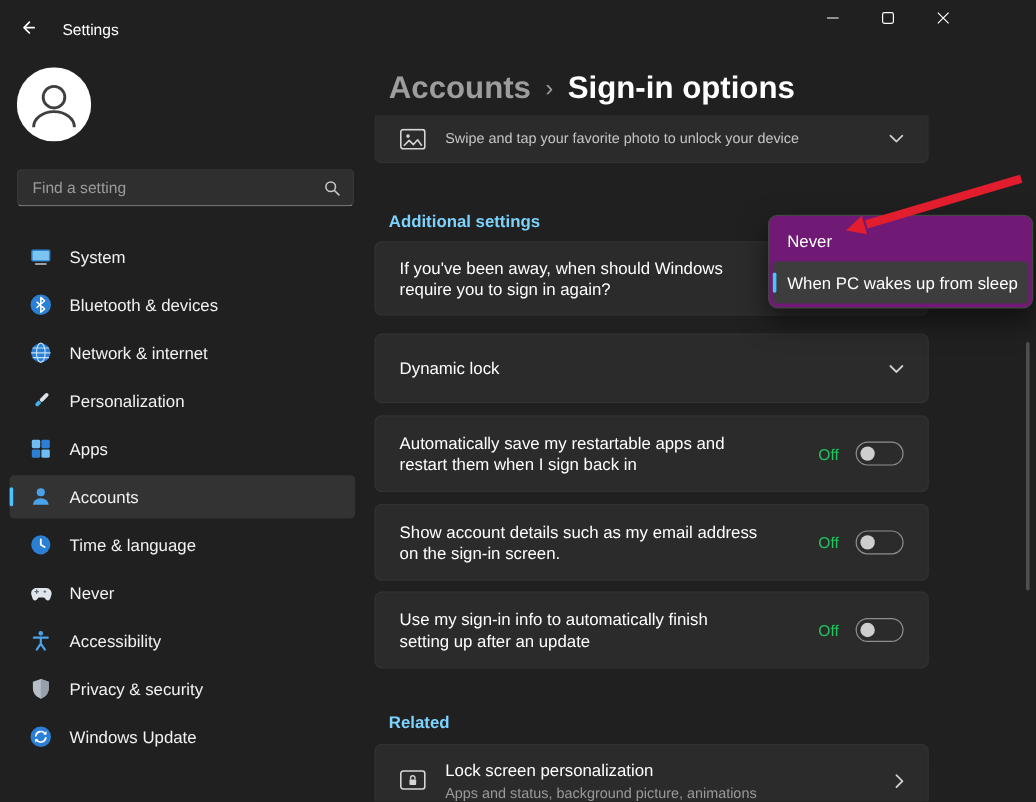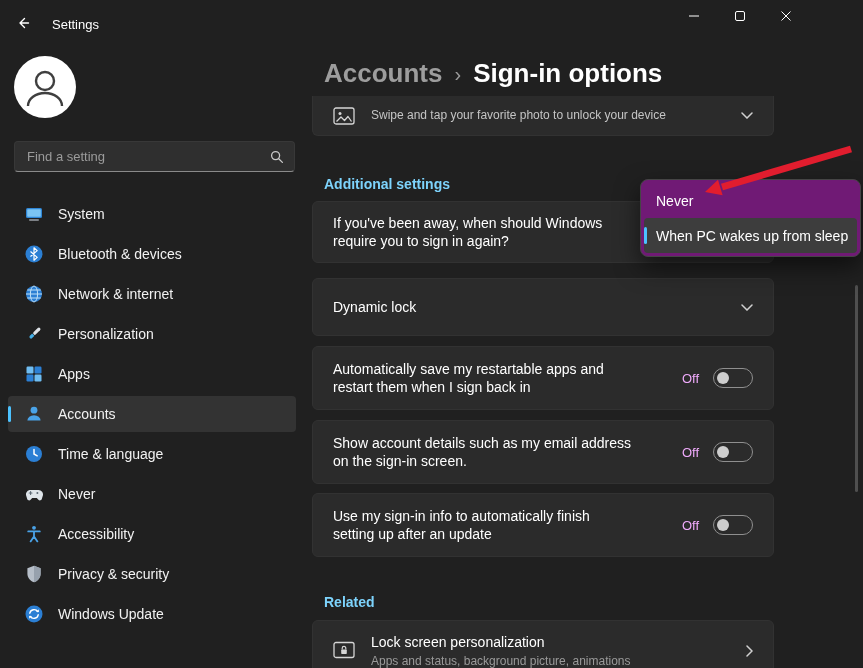--- a/index.html
+++ b/index.html
@@ -48,21 +48,21 @@
     position:absolute;left:312px;width:462px;box-sizing:border-box;
     background:#2b2b2b;border:1px solid #323232;border-radius:6px;
     display:flex;align-items:center;padding:0 20px;
   }
   .card .grow{flex:1;}
   .sec-header{position:absolute;left:324px;font-size:14px;font-weight:700;color:#7dd3fc;}
   .card-title{font-size:14px;color:#ffffff;line-height:1.3;}
   .card-sub{font-size:12px;color:#9a9a9a;line-height:1.3;margin-top:3px;}
   .txt-wrap{width:310px;}
   .toggle-wrap{margin-left:auto;display:flex;align-items:center;gap:14px;}
-  .state-lbl{font-size:13px;color:#f0abfc;}
+  .state-lbl{font-size:13px;color:#22c55e;}
   .toggle{position:relative;width:40px;height:20px;border:1px solid #8f8f8f;border-radius:10px;cursor:pointer;box-sizing:border-box;}
   .toggle .knob{position:absolute;left:3px;top:2.5px;width:12px;height:12px;border-radius:50%;background:#cecece;}
   .chev{margin-left:auto;display:flex;cursor:pointer;}
   
   .card.pic-card{top:96px;height:40px;border-radius:0 0 6px 6px;border-top:none;gap:16px;}
   .pic-card .card-sub{margin-top:0;font-size:12px;color:#c5c5c5;}
   
   .dropdown{
     position:absolute;left:640px;top:179px;width:221px;box-sizing:border-box;z-index:20;
     background:#701a75;border:1px solid #454545;border-radius:8px;padding:3px;

